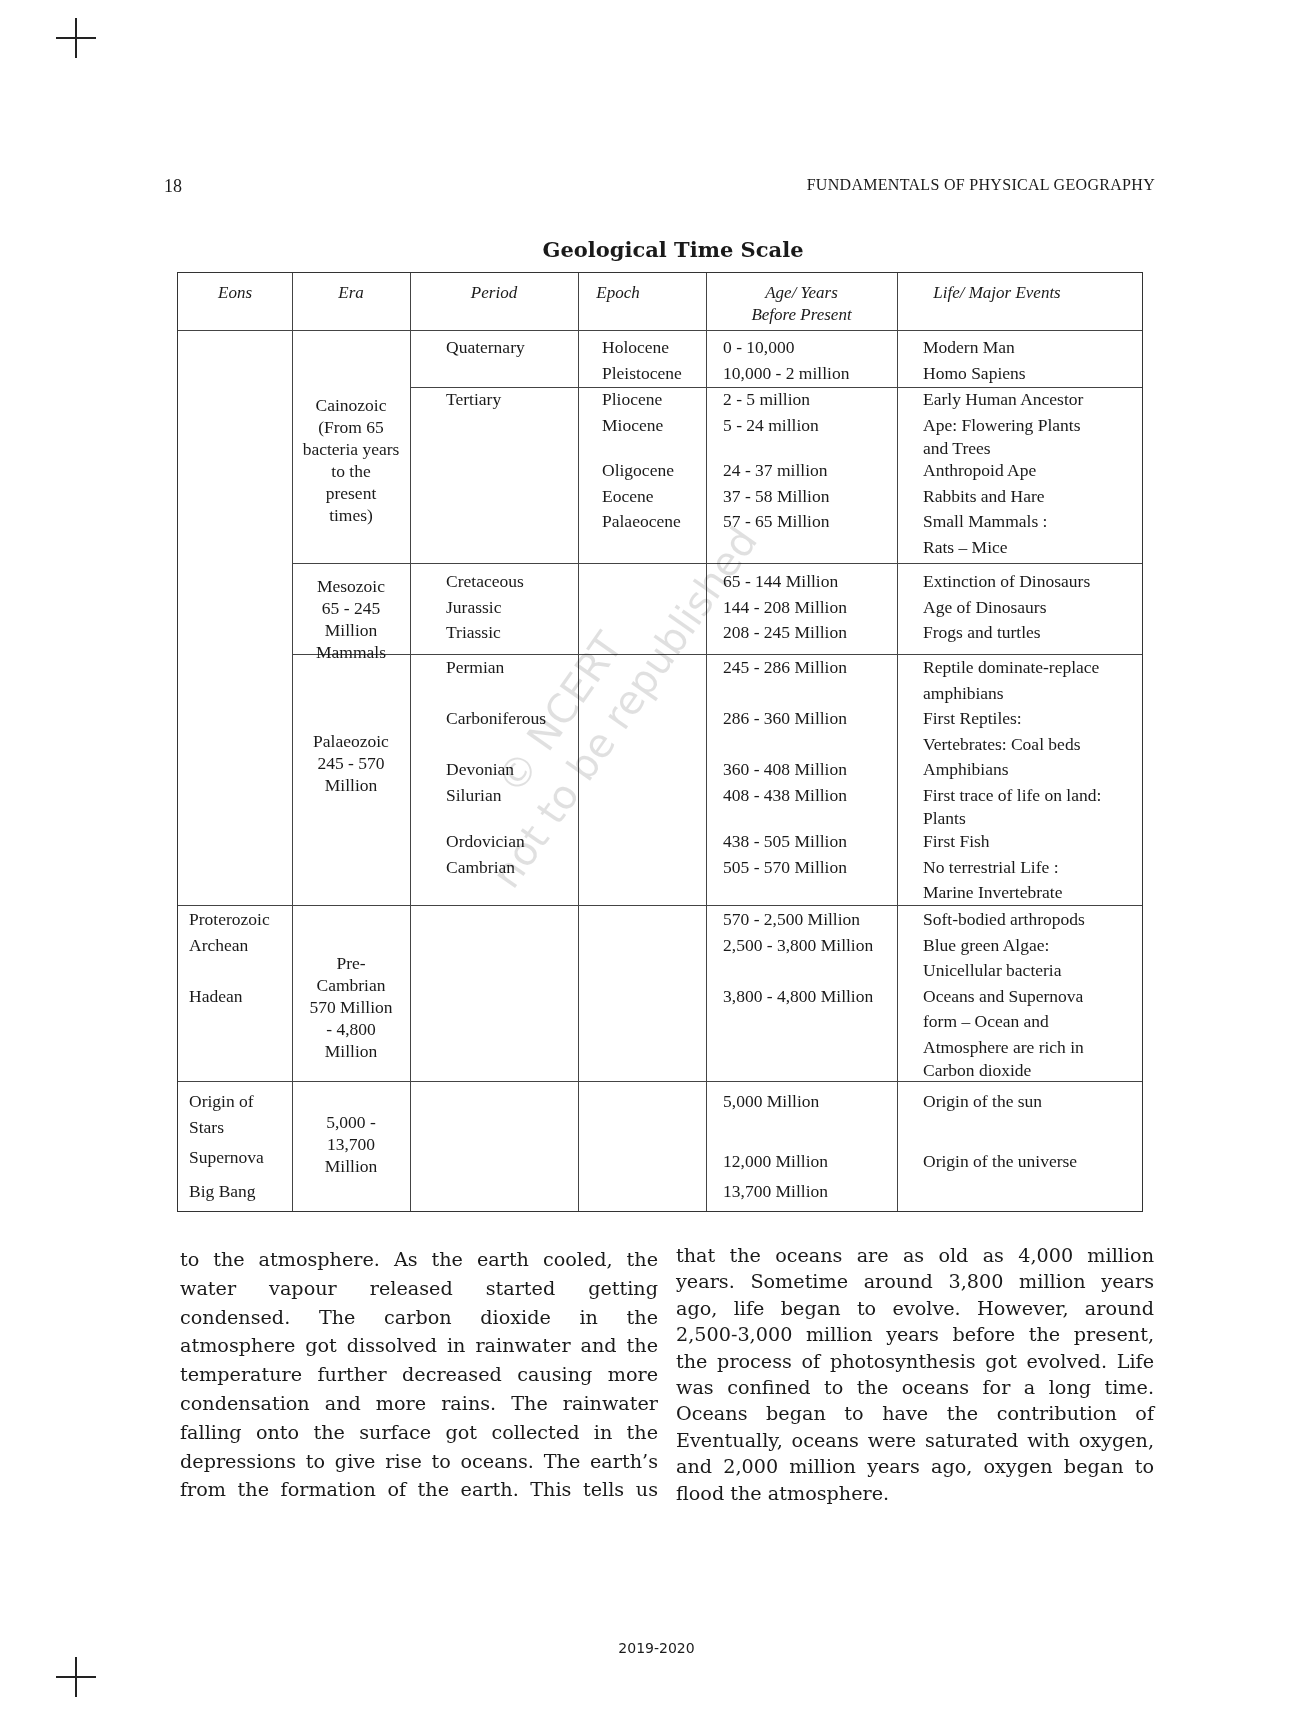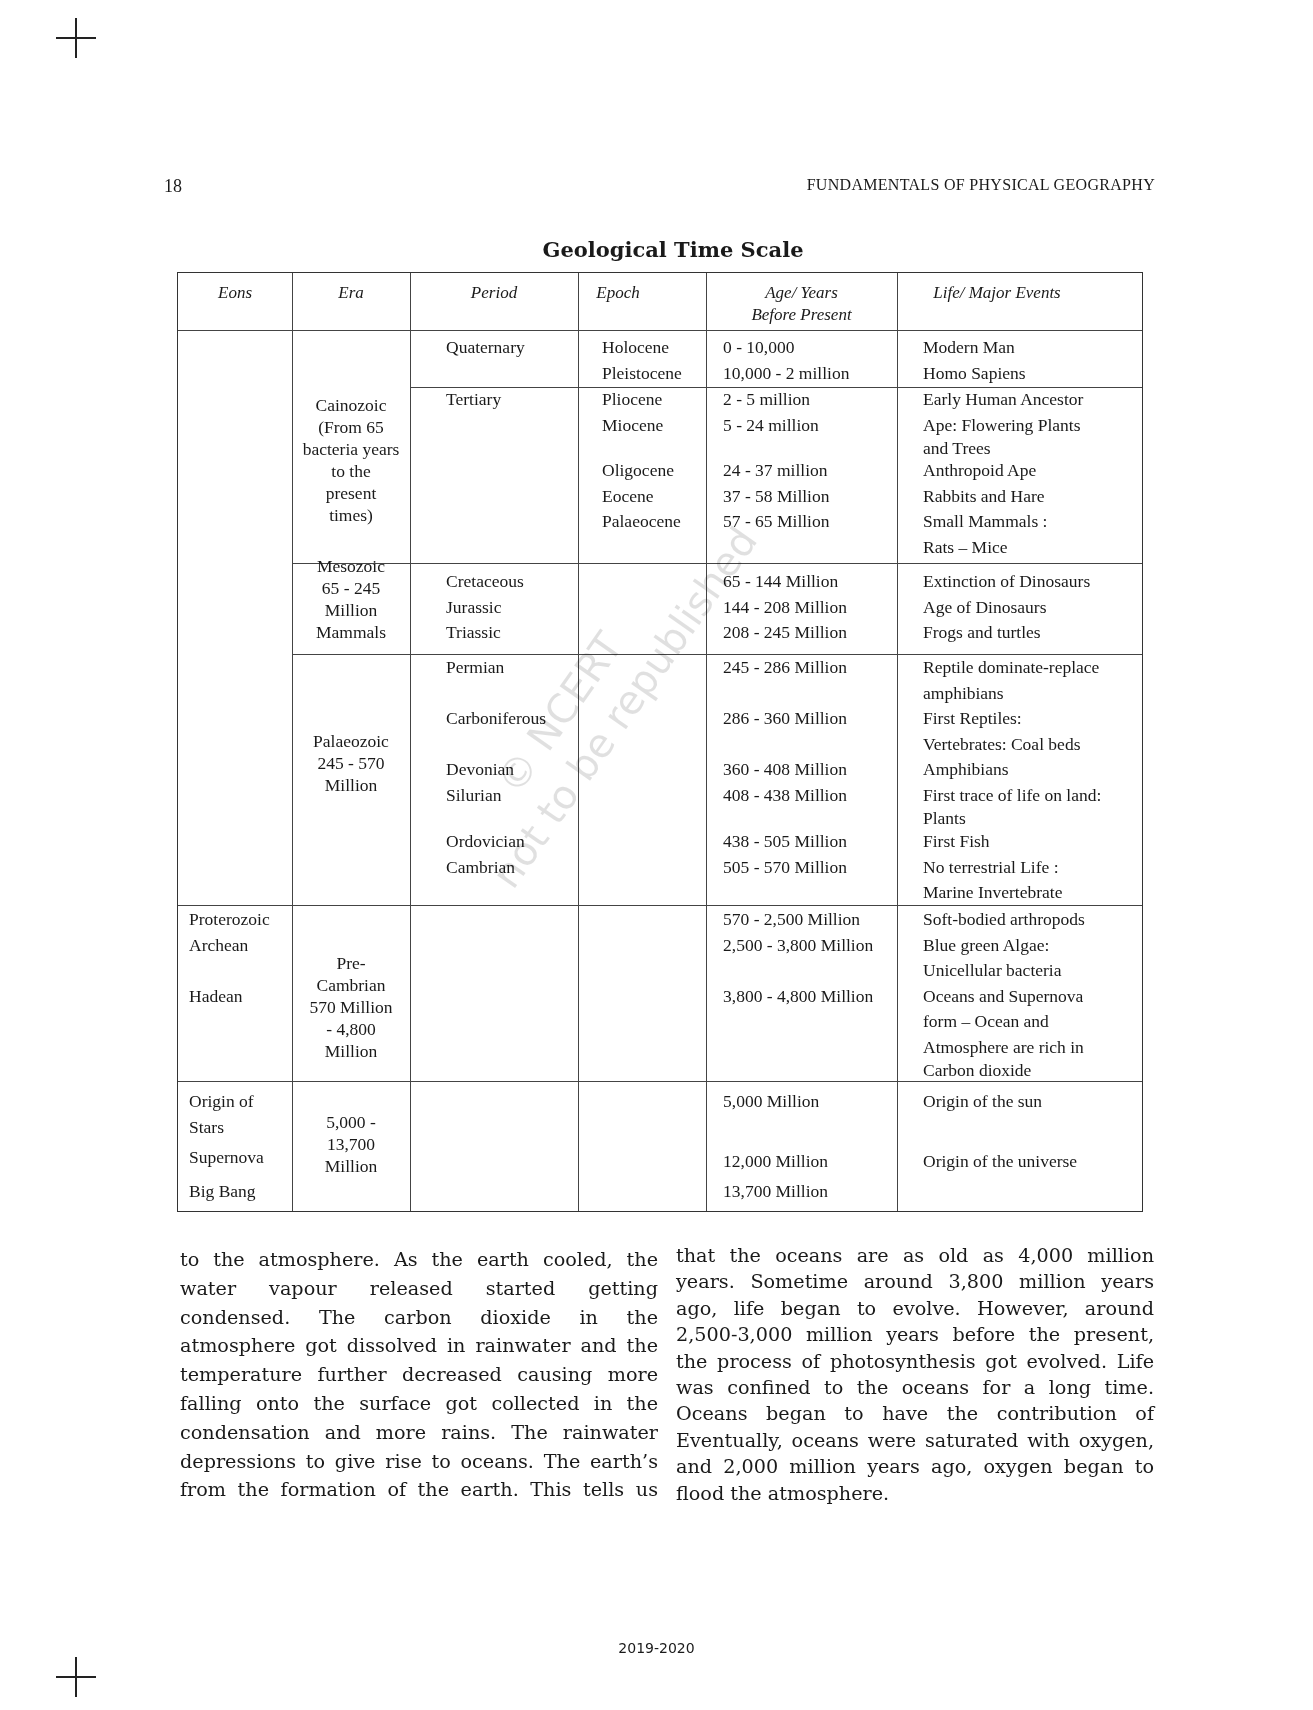--- a/index.html
+++ b/index.html
@@ -113,21 +113,21 @@
   <div class="cell" style="left:745px; top:114px;">
     <div>Early Human Ancestor</div>
     <div>Ape: Flowering Plants</div>
     <div style="line-height:20px">and Trees</div>
     <div>Anthropoid Ape</div>
     <div>Rabbits and Hare</div>
     <div>Small Mammals :</div>
     <div>Rats – Mice</div>
   </div>
 
-  <div class="cell center" style="left:114px; width:118px; top:282px; line-height:22px;">
+  <div class="cell center" style="left:114px; width:118px; top:302px; line-height:22px;">
     <div>Mesozoic</div>
     <div>65 - 245</div>
     <div>Million</div>
     <div>Mammals</div>
   </div>
   <div class="cell" style="left:268px; top:296px;">
     <div>Cretaceous</div>
     <div>Jurassic</div>
     <div>Triassic</div>
   </div>
@@ -239,22 +239,22 @@
   <div style="padding-left:80px">© NCERT</div>
   <div>not to be republished</div>
 </div>
 
 <div class="col-text col-left">
   <span class="ln">to the atmosphere. As the earth cooled, the</span>
   <span class="ln">water vapour released started getting</span>
   <span class="ln">condensed. The carbon dioxide in the</span>
   <span class="ln">atmosphere got dissolved in rainwater and the</span>
   <span class="ln">temperature further decreased causing more</span>
+  <span class="ln">condensation and more rains. The rainwater</span>
   <span class="ln">falling onto the surface got collected in the</span>
-  <span class="ln">condensation and more rains. The rainwater</span>
   <span class="ln">depressions to give rise to oceans. The earth’s</span>
   <span class="ln">from the formation of the earth. This tells us</span>
 </div>
 
 <div class="col-text col-right" style="top:1243px; line-height:26.4px;">
   <span class="ln">that the oceans are as old as 4,000 million</span>
   <span class="ln">years. Sometime around 3,800 million years</span>
   <span class="ln">ago, life began to evolve. However, around</span>
   <span class="ln">2,500-3,000 million years before the present,</span>
   <span class="ln">the process of photosynthesis got evolved. Life</span>

